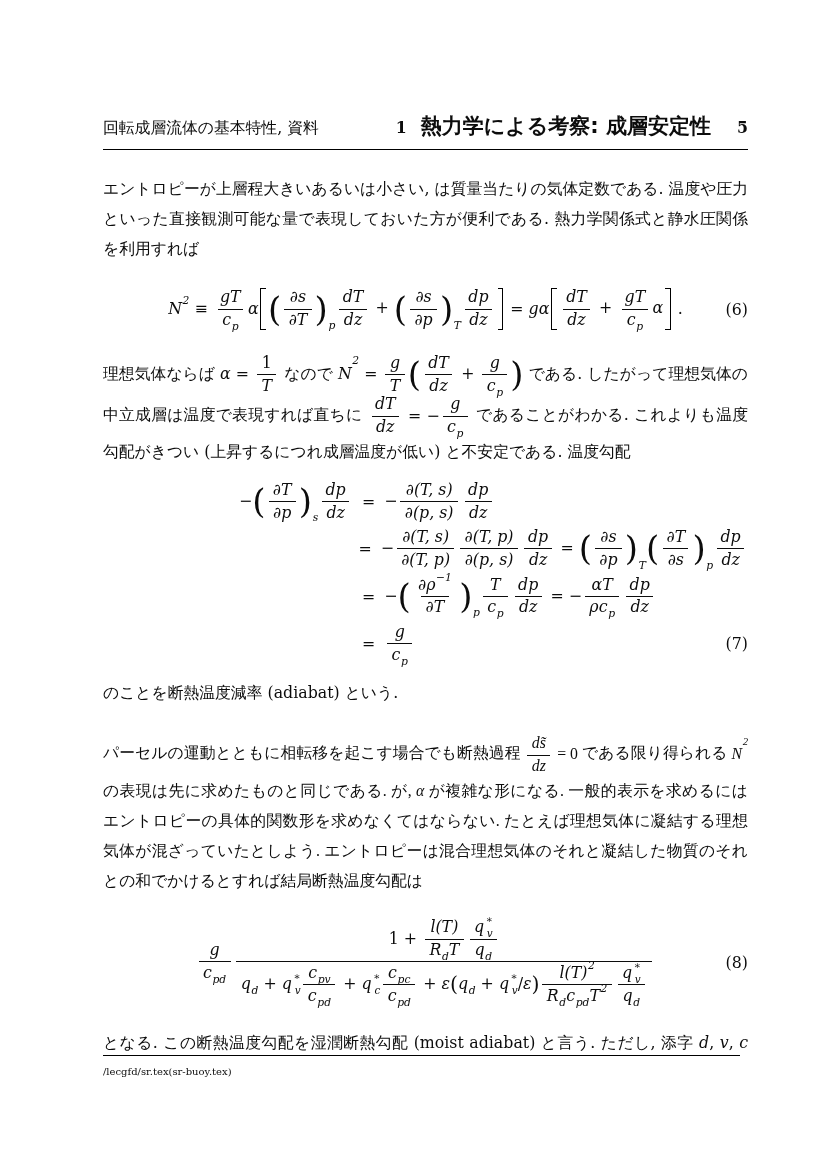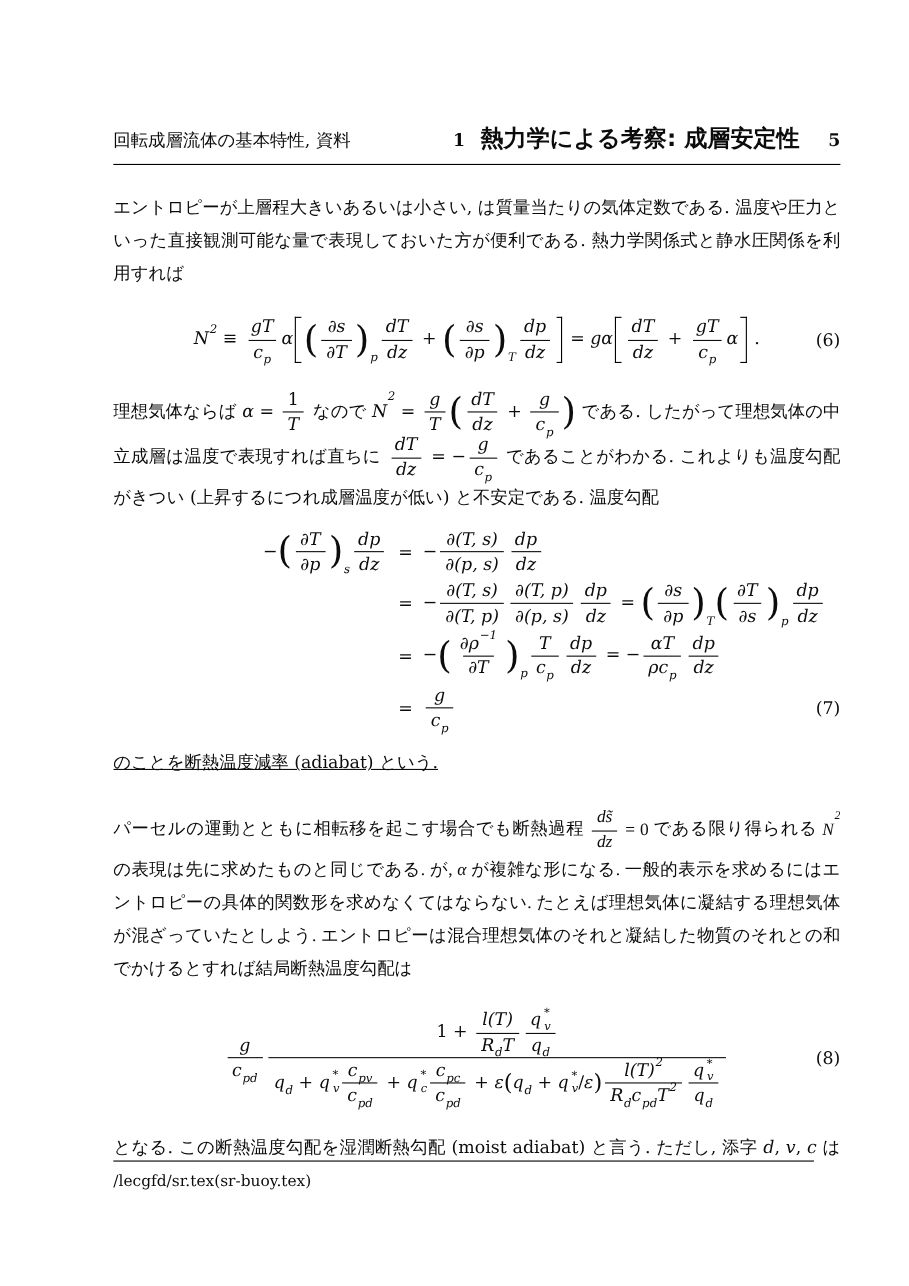--- a/index.html
+++ b/index.html
@@ -1,30 +1,30 @@
 <!DOCTYPE html>
 <html><head>
 <meta charset="utf-8">
 <style>
   html,body{margin:0;padding:0;background:#ffffff;}
   .page{position:relative;width:826px;height:1169px;background:#fff;box-sizing:border-box;
-        padding:112px 62px 0 103px;color:#0c0c0c;
+        padding:112px 78px 0 103px;color:#0c0c0c;
         font-family:"DejaVu Serif","Liberation Serif",serif;font-size:15.8px;}
   
   .header{display:flex;justify-content:space-between;align-items:baseline;}
   .h-right{display:flex;gap:26px;align-items:baseline;}
   .h-sec{display:flex;gap:14px;align-items:baseline;}
   .h-secno,.h-page{font-weight:bold;}
   .h-sectitle{font-weight:bold;font-family:"DejaVu Sans","Liberation Sans",sans-serif;font-size:21px;}
   .rule{border-top:1.4px solid #000;margin-top:9px;}
   .content{height:902px;overflow:hidden;}
   
   .para{margin:0;text-align:justify;line-height:1.9;}
   .p-first{margin-top:24px;}
-  .p-mid{margin-top:12px;text-decoration:underline;}
+  .p-mid{margin-top:12px;}
   .p-break{margin-top:26px;font-family:Liberation Serif, serif;}
   
   .displayeq{position:relative;display:flex;justify-content:center;align-items:center;margin:14px 0;min-height:62px;}
   .eq8box{min-height:100px;margin:16px 0;}
   .eqtag{position:absolute;right:0;top:50%;transform:translateY(-50%);font-style:normal;}
   .eqnarray{display:flex;flex-direction:column;gap:6px;margin:14px 0;}
   .e7row{display:flex;align-items:center;}
   .e7lhs{width:250px;display:flex;justify-content:flex-end;align-items:center;}
   .e7mid{padding:0 9px;font-style:normal;}
   .e7rhs{display:flex;align-items:center;}
@@ -49,21 +49,21 @@
   .mss>.ssub{position:absolute;right:0;bottom:-0.18em;font-size:0.66em;line-height:1;}
   .fence{display:inline-flex;align-items:center;vertical-align:middle;}
   .fence>.d{line-height:0.85;font-style:normal;}
   .p1>.d{font-size:1.3em;}
   .p2>.d{font-size:2.15em;}
   .b2>.d{align-self:stretch;width:0.3em;border:1.3px solid #000;margin:0 0.12em;}
   .b2>.d.open{border-right:none;}
   .b2>.d.close{border-left:none;}
   
   .footer{position:absolute;left:103px;right:86px;top:1046px;}
-  .footer-row{display:flex;justify-content:space-between;margin-top:10px;font-size:14px;}
+  .footer-row{display:flex;justify-content:space-between;margin-top:10px;font-size:10px;}
 </style>
 </head>
 <body>
 
 <div class="page">
 
   <div class="header">
     <span class="h-left">回転成層流体の基本特性, 資料</span>
     <span class="h-right">
       <span class="h-sec">

